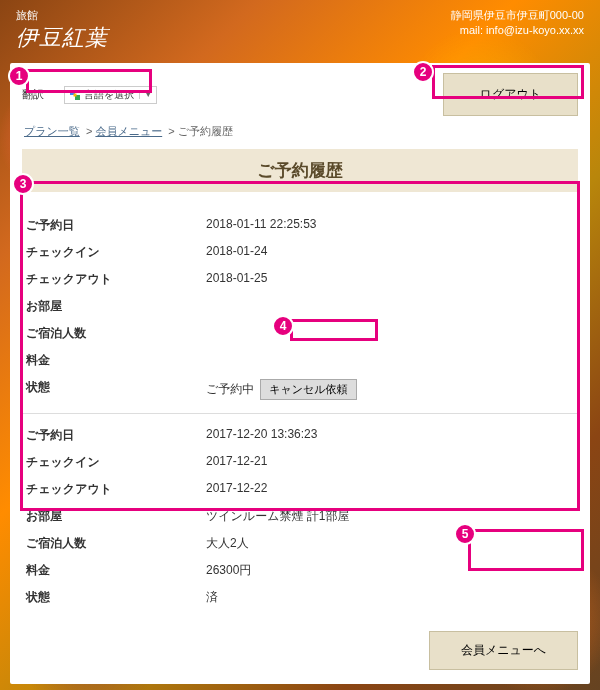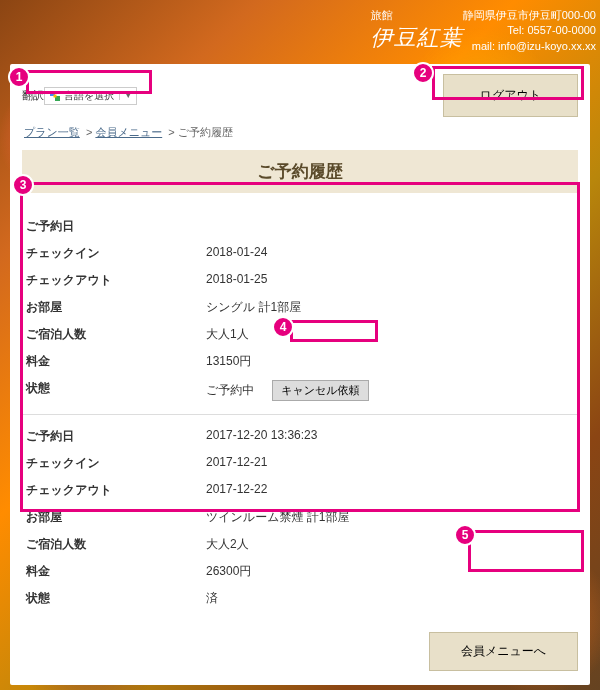--- a/index.html
+++ b/index.html
@@ -1,58 +1,57 @@
 <!DOCTYPE html>
 <html><head>
 <meta charset="utf-8">
 <style>
 *{box-sizing:border-box;margin:0;padding:0}
 body{font-family:"Hiragino Kaku Gothic Pro","Meiryo",sans-serif;font-size:12px;color:#333;background:linear-gradient(135deg,#8b4513 0%,#d2691e 20%,#ff8c00 40%,#b8860b 60%,#8b4513 80%,#654321 100%);width:600px;height:690px;position:relative;overflow:hidden}
 .leaves-bg{position:absolute;inset:0;background:radial-gradient(circle at 10% 20%,#ff6347 0%,transparent 8%),radial-gradient(circle at 80% 15%,#ffa500 0%,transparent 10%),radial-gradient(circle at 30% 80%,#8b4513 0%,transparent 12%),radial-gradient(circle at 90% 90%,#d2691e 0%,transparent 9%),radial-gradient(circle at 50% 50%,#cd853f 0%,transparent 15%),radial-gradient(circle at 15% 95%,#a0522d 0%,transparent 8%),radial-gradient(circle at 70% 60%,#ff8c00 0%,transparent 7%);opacity:.9}
-.header{position:relative;padding:8px 4px 4px;display:flex;justify-content:flex-end;align-items:flex-start}
+.header{position:relative;padding:8px 16px 4px;display:flex;justify-content:space-between;align-items:flex-start}
 .logo-area{color:#fff;font-family:serif}
 .logo-sub{font-size:11px;display:block}
 .logo-main{font-size:22px;font-weight:normal;font-style:italic;letter-spacing:1px}
 .contact{color:#fff;text-align:right;font-size:11px;line-height:1.4}
 .main-panel{position:relative;background:#fff;margin:6px 10px 14px;border-radius:2px;padding:10px 12px 14px}
 .top-row{display:flex;justify-content:space-between;align-items:center;margin-bottom:8px}
-.translate-box{display:flex;align-items:center;gap:0;height:20px}
+.translate-box{display:flex;align-items:center;gap:20px;height:20px}
 .translate-label{font-size:11px}
 .lang-btn{display:flex;align-items:center;gap:3px;border:1px solid #ccc;padding:1px 4px;background:#fff;font-size:10px;height:18px;cursor:pointer}
 .g-icon{width:12px;height:12px;display:inline-block}
 .tri{font-size:8px;color:#666;border-left:1px solid #ccc;padding-left:4px;margin-left:2px}
 .logout-btn{background:#e8e0c9;border:1px solid #c8bfa0;padding:12px 36px;font-size:12px;cursor:pointer}
 .breadcrumb{font-size:11px;color:#666;margin-bottom:10px;padding-left:2px}
 .breadcrumb a{color:#4a6a8a;}
 .title-band{background:#efe7d4;text-align:center;padding:10px 0;font-size:17px;font-weight:bold;color:#5a4a2a;margin-bottom:12px}
 .history{background:#fff}
 .res-block{border-bottom:1px solid #ddd;padding:8px 0}
 .res-block:last-child{border-bottom:none}
 .row{display:flex;padding:5px 4px;font-size:12px}
 .row .label{width:180px;font-weight:bold;color:#333}
 .row .val{flex:1;color:#333}
-.cancel-btn{background:#ddd;border:1px solid #aaa;padding:2px 8px;font-size:11px;margin-left:18px;cursor:pointer}
+.cancel-btn{background:#ddd;border:1px solid #aaa;padding:2px 8px;font-size:11px;margin-left:6px;cursor:pointer}
 .footer-btn-row{display:flex;justify-content:flex-end;margin-top:12px}
 .menu-btn{background:#e8e0c9;border:1px solid #c8bfa0;padding:10px 31px;font-size:12px;cursor:pointer}
 .callout{position:absolute;width:22px;height:22px;border-radius:50%;background:#e6007e;color:#fff;font-weight:bold;font-size:12px;display:flex;align-items:center;justify-content:center;z-index:20;border:2px solid #fff}
 .callout-box{position:absolute;border:3px solid #e6007e;z-index:15;pointer-events:none}
 </style>
 </head>
 <body>
 
 <div class="leaves-bg"></div>
 
 <div class="header">
   <div class="logo-area">
     <span class="logo-sub">旅館</span>
     <span class="logo-main">伊豆紅葉</span>
   </div>
   <div class="contact">
     <div>静岡県伊豆市伊豆町000-00</div>
-    <div>Tel: 0557-00-0000</div>
     <div>mail: info@izu-koyo.xx.xx</div>
   </div>
 </div>
 
 <div class="main-panel">
 
   <div class="top-row">
     <div class="translate-box">
       <span class="translate-label">翻訳</span>
       <div class="lang-btn">
@@ -77,40 +76,38 @@
     &nbsp;<span>&gt;</span>
     <span>ご予約履歴</span>
   </div>
 
   <div class="title-band">ご予約履歴</div>
 
   <div class="history" id="history">
       <div class="res-block">
         <div class="row">
           <div class="label">ご予約日</div>
+          <div class="val">2018-01-11 22:25:53</div>
         </div>
         <div class="row">
           <div class="label">チェックイン</div>
           <div class="val">2018-01-24</div>
         </div>
         <div class="row">
           <div class="label">チェックアウト</div>
           <div class="val">2018-01-25</div>
         </div>
         <div class="row">
           <div class="label">お部屋</div>
-          <div class="val">シングル 計1部屋</div>
         </div>
         <div class="row">
           <div class="label">ご宿泊人数</div>
-          <div class="val">大人1人</div>
         </div>
         <div class="row">
           <div class="label">料金</div>
-          <div class="val">13150円</div>
         </div>
         <div class="row">
           <div class="label">状態</div>
           <div class="val">ご予約中<button class="cancel-btn">キャンセル依頼</button></div>
         </div>
       </div>
       <div class="res-block">
         <div class="row">
           <div class="label">ご予約日</div>
           <div class="val">2017-12-20 13:36:23</div>

